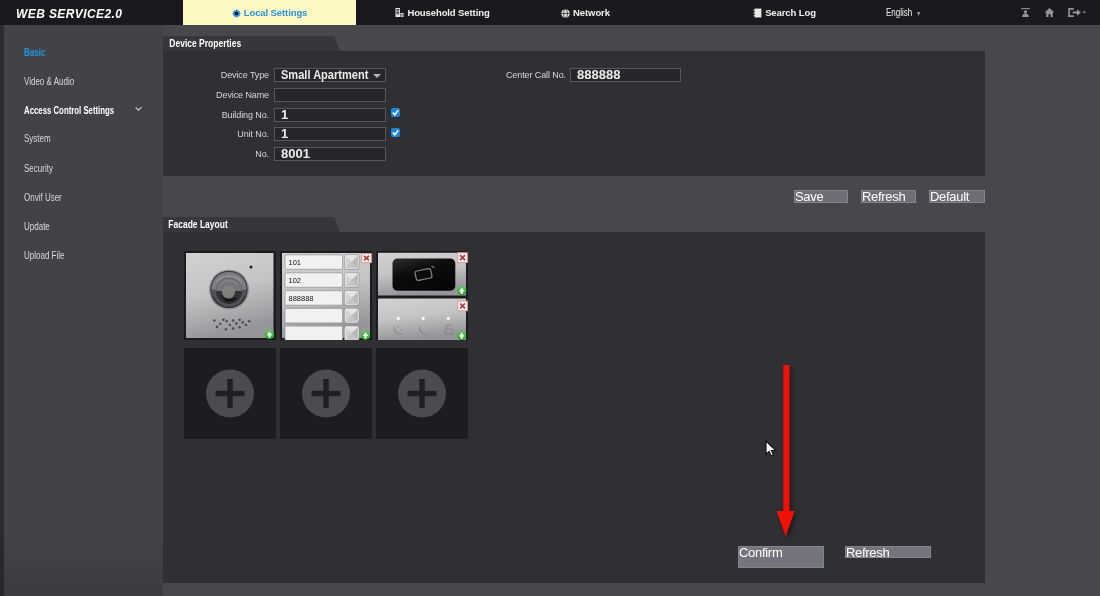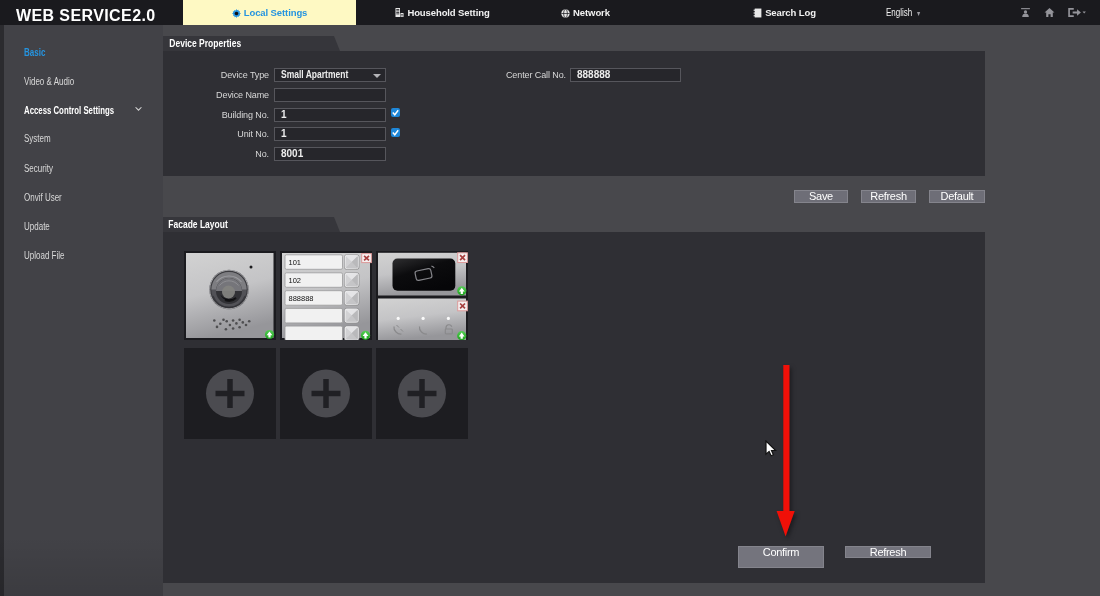--- a/index.html
+++ b/index.html
@@ -2,21 +2,21 @@
 <html><head>
 <meta charset="utf-8">
 <style>
   * { margin:0; padding:0; box-sizing:border-box; }
   html,body { width:1100px; height:596px; overflow:hidden; }
   body { background:#48484c; font-family:"Liberation Sans", sans-serif; position:relative; }
   .abs { position:absolute; }
 
   
   #nav { left:0; top:0; width:1100px; height:25px; background:#1a1a1e; }
-  #logo { left:16px; top:7px; font-size:16px; font-weight:bold; color:#fff; letter-spacing:0.4px; }
+  #logo { left:16px; top:7px; font-size:12px; font-weight:bold; font-style:italic; color:#fff; letter-spacing:0.4px; }
   .navtab { top:0; height:25px; line-height:25px; text-align:center; font-size:9.5px; font-weight:bold; color:#f2f2f2; letter-spacing:-0.1px; }
   .navtab svg { vertical-align:-2px; margin-right:3px; }
   #tab-local { left:183px; width:173px; background:#fef9c3; color:#2594e0; }
   #tab-house { left:356px; width:172px; }
   #tab-net   { left:500px; width:171px;text-align:center; }
   #tab-log   { left:699px; width:171px; }
   #lang { left:886px; top:7px; font-size:10px; color:#f0f0f0; transform:scaleX(0.8); transform-origin:0 50%; }
   #lang .car { color:#9a9aa0; font-size:8px; margin-left:6px; }
   .ricon { top:4px; }
 
@@ -28,25 +28,25 @@
   
   .ptab { background:#36363b; color:#fff; font-size:10px; font-weight:bold; text-align:left; padding-right:21px; }
   .ptab span { display:inline-block; transform:scaleX(0.85); }
   #tab1 { left:163px; top:36px; width:177px; height:15px; line-height:16px; clip-path:polygon(0 0, 171px 0, 177px 100%, 0 100%); }
   #panel1 { left:163px; top:51px; width:822px; height:125px; background:#2f2f34; }
   #tab2 { left:163px; top:217px; width:177px; height:15px; line-height:16px; clip-path:polygon(0 0, 171px 0, 177px 100%, 0 100%); }
   #panel2 { left:163px; top:232px; width:822px; height:351px; background:#2f2f34; }
 
   
   .flabel { position:absolute; font-size:9px; color:#d8d8d8; text-align:right; width:100px; letter-spacing:-0.1px; }
-  .finput { position:absolute; width:112px; height:14px; background:#26262b; border:1px solid #56565c; color:#ececec; font-size:10px; font-weight:bold; line-height:12px; padding-left:6px; }
+  .finput { position:absolute; width:112px; height:14px; background:#26262b; border:1px solid #56565c; color:#ececec; font-size:13px; font-weight:bold; line-height:12px; padding-left:6px; }
   .fcheck { position:absolute; width:9px; height:9px; background:#1e87d8; border-radius:2px; }
   .fcheck svg { display:block; }
 
-  .gbtn { position:absolute; background:#6e6e77; border:1px solid #84848c; color:#fff; font-size:11px; letter-spacing:-0.3px; text-align:center; }
+  .gbtn { position:absolute; background:#6e6e77; border:1px solid #84848c; color:#fff; font-size:13px; letter-spacing:-0.3px; }
 
   
   .cell { position:absolute; width:92px; background:#1d1d21; }
 </style>
 </head>
 <body>
 
 <div class="abs" id="nav"></div>
 <div class="abs" id="logo">WEB SERVICE2.0</div>
 <div class="abs navtab" id="tab-local"><svg id="gear" width="9" height="9" viewBox="0 0 16 16">

